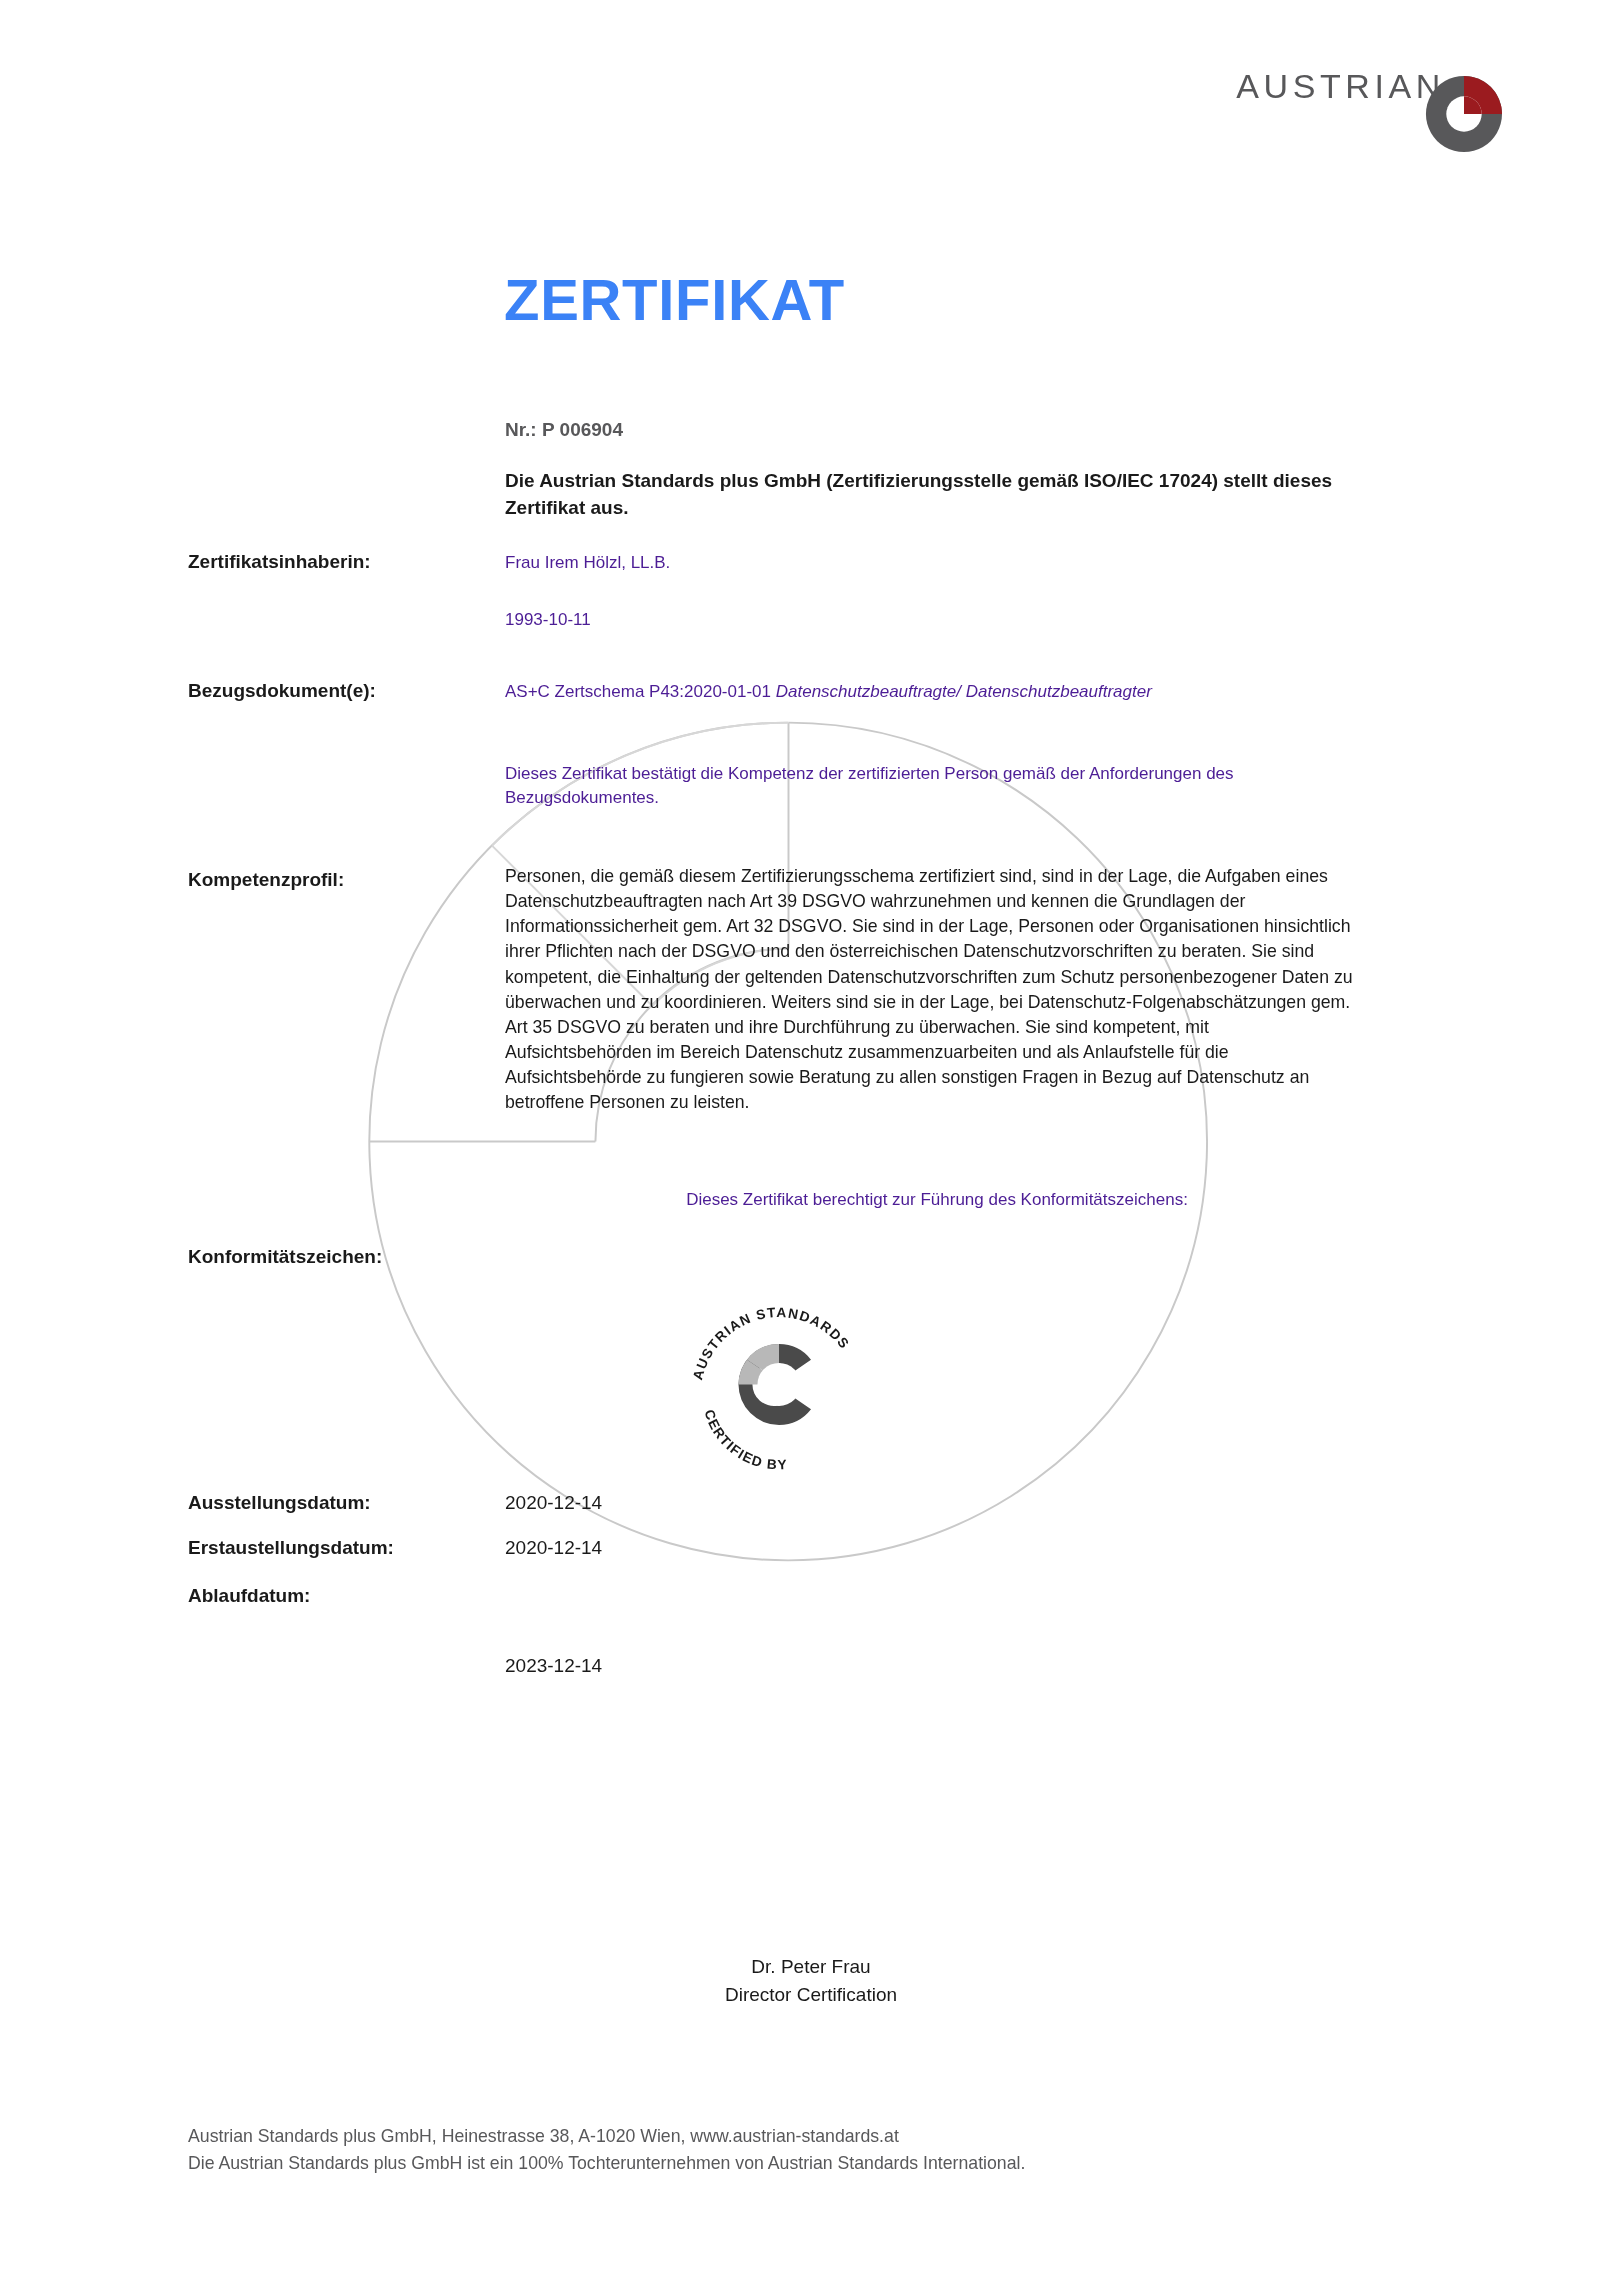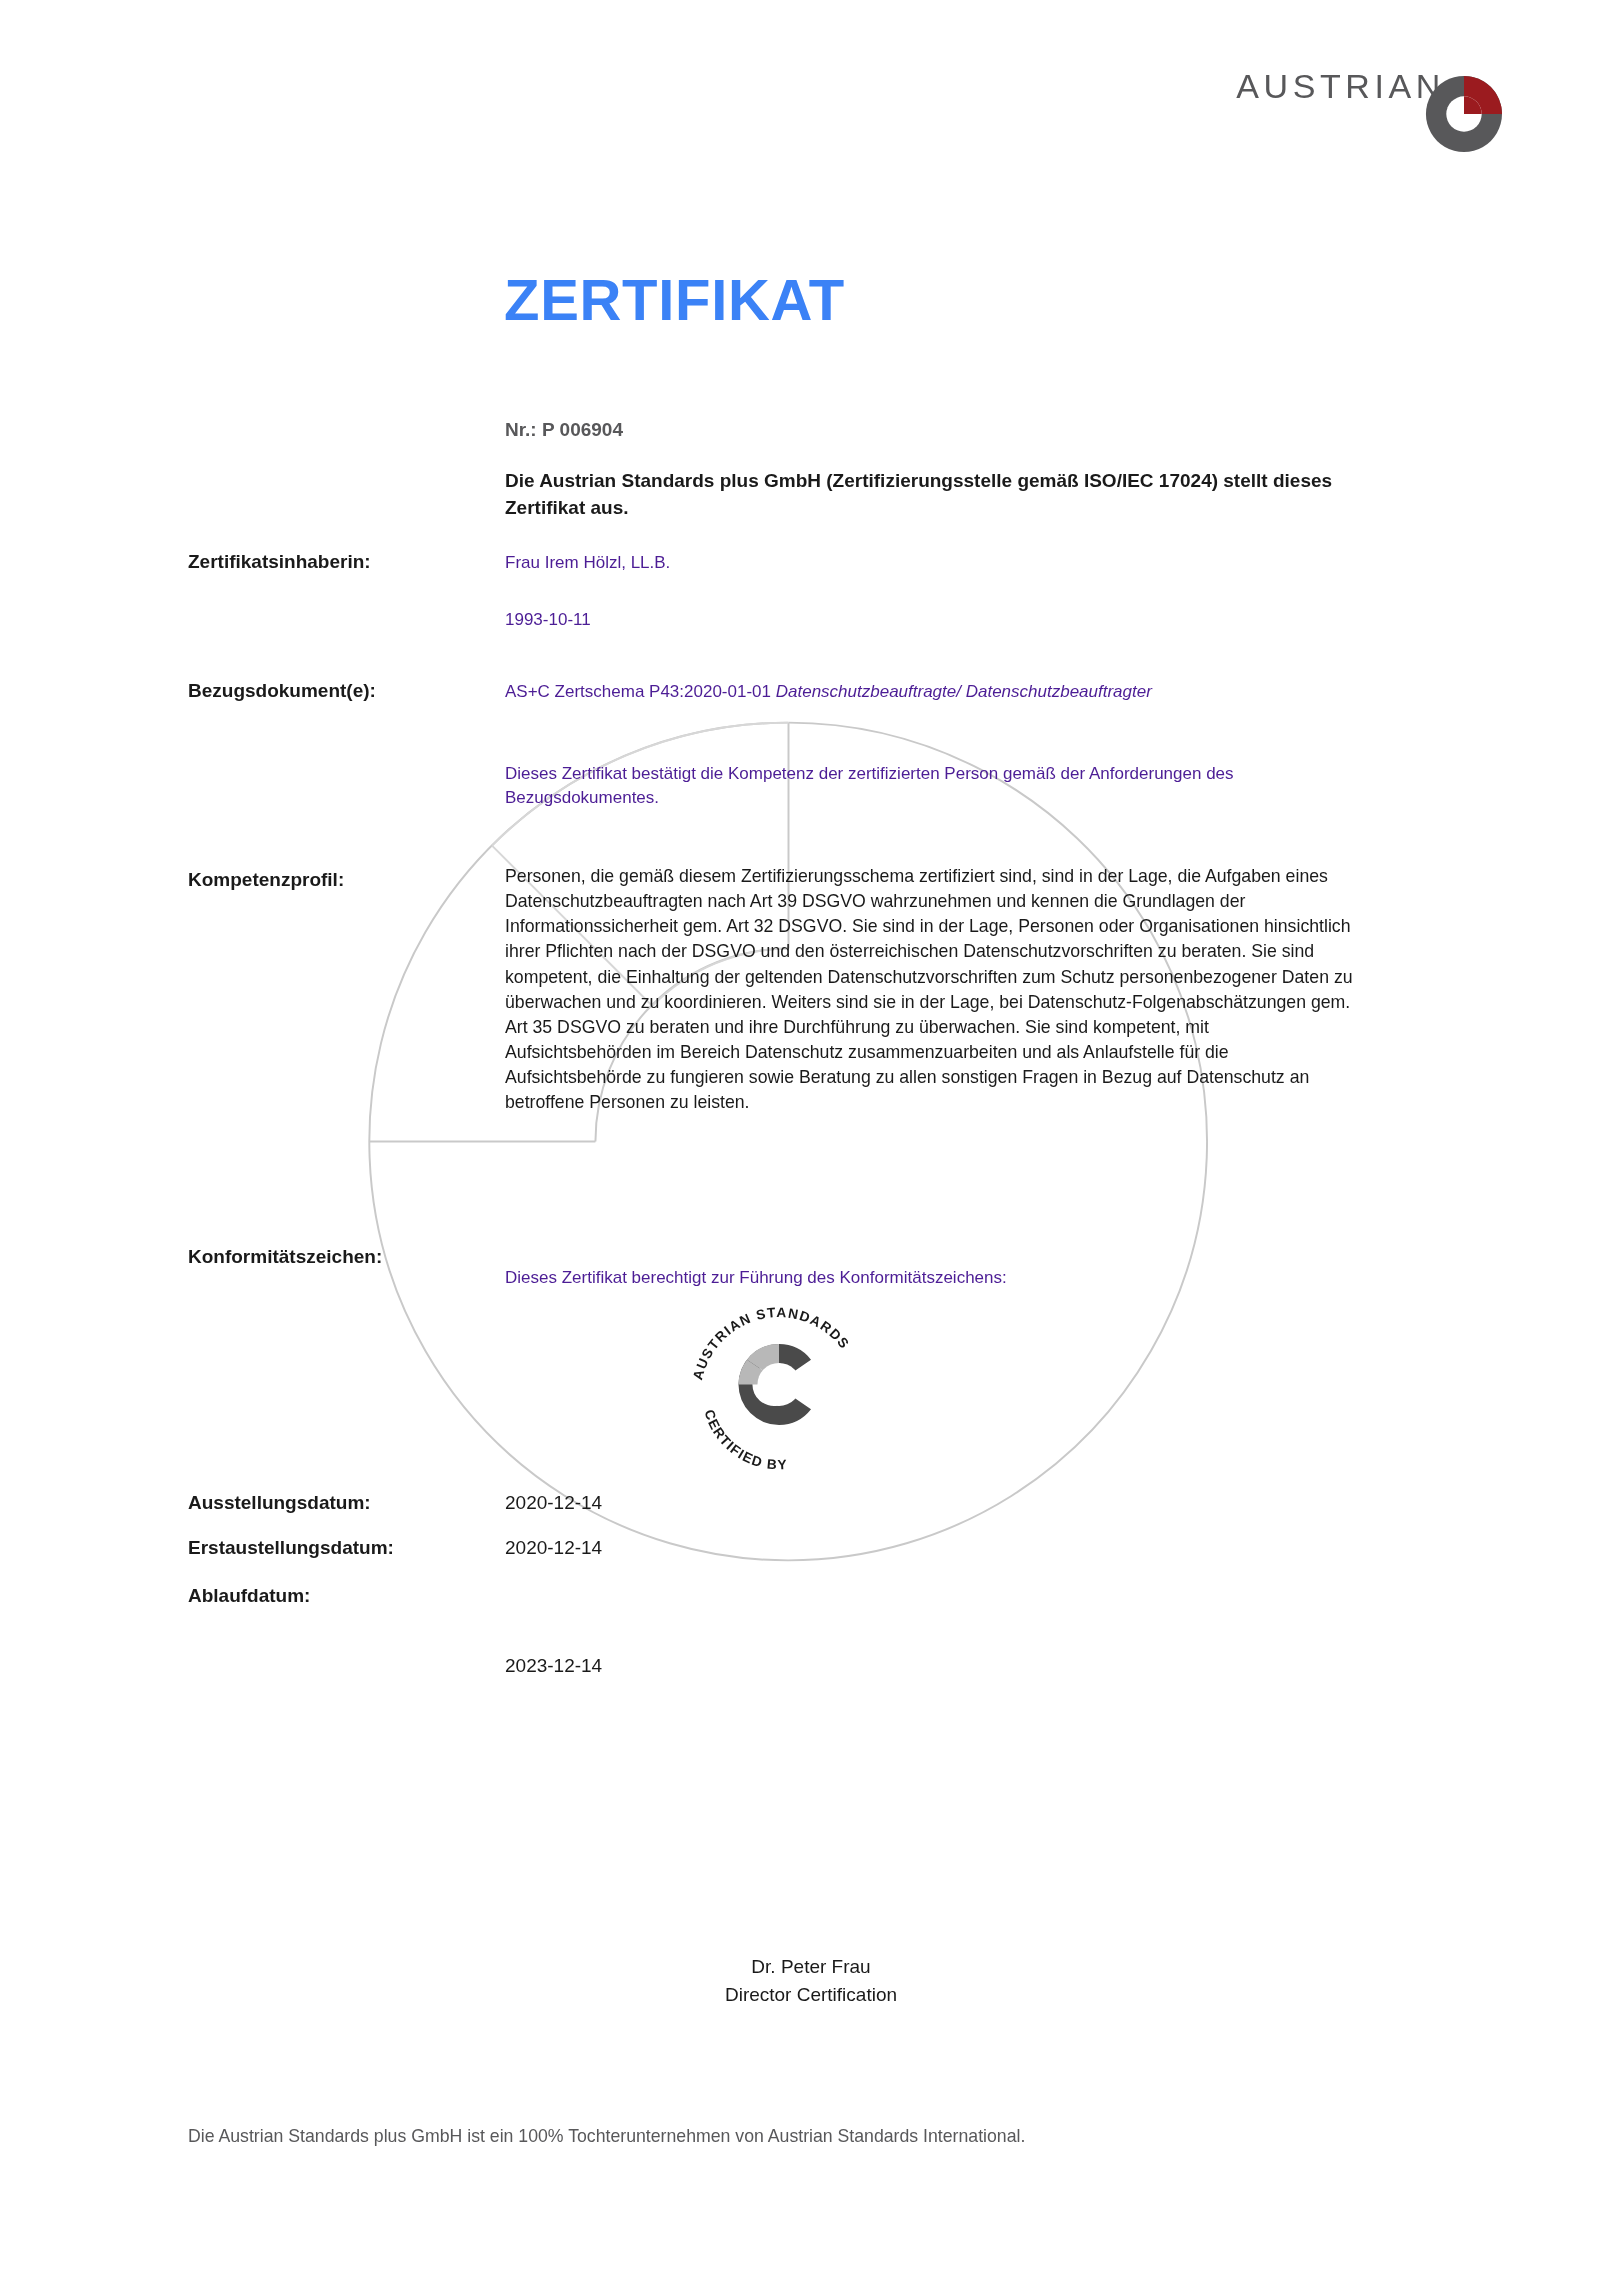--- a/index.html
+++ b/index.html
@@ -210,21 +210,21 @@
 <div class="field-label" style="top:680px;">Bezugsdokument(e):</div>
 <div class="field-value narrow" style="top:680px;">
   <span>AS+C Zertschema P43:2020-01-01 </span><i>Datenschutzbeauftragte/ Datenschutzbeauftragter</i>
 </div>
 <div class="field-value narrow" style="top:762px;">Dieses Zertifikat bestätigt die Kompetenz der zertifizierten Person gemäß der Anforderungen des Bezugsdokumentes.</div>
 
 <div class="field-label" style="top:869px;">Kompetenzprofil:</div>
 <div class="competence-text">Personen, die gemäß diesem Zertifizierungsschema zertifiziert sind, sind in der Lage, die Aufgaben eines Datenschutzbeauftragten nach Art 39 DSGVO wahrzunehmen und kennen die Grundlagen der Informationssicherheit gem. Art 32 DSGVO. Sie sind in der Lage, Personen oder Organisationen hinsichtlich ihrer Pflichten nach der DSGVO und den österreichischen Datenschutzvorschriften zu beraten. Sie sind kompetent, die Einhaltung der geltenden Datenschutzvorschriften zum Schutz personenbezogener Daten zu überwachen und zu koordinieren. Weiters sind sie in der Lage, bei Datenschutz-Folgenabschätzungen gem. Art 35 DSGVO zu beraten und ihre Durchführung zu überwachen. Sie sind kompetent, mit Aufsichtsbehörden im Bereich Datenschutz zusammenzuarbeiten und als Anlaufstelle für die Aufsichtsbehörde zu fungieren sowie Beratung zu allen sonstigen Fragen in Bezug auf Datenschutz an betroffene Personen zu leisten.</div>
 
 <div class="field-label" style="top:1246px;">Konformitätszeichen:</div>
-<div class="field-value narrow" style="top:1266px;">Dieses Zertifikat berechtigt zur Führung des Konformitätszeichens:</div>
+<div class="field-value narrow" style="top:1188px;text-align:center;">Dieses Zertifikat berechtigt zur Führung des Konformitätszeichens:</div>
 
 <div class="conformity-mark">
   <svg width="236" height="196" viewBox="0 0 360 300">
     <defs>
       <path id="arcTop" d="M 60 175 A 120 120 0 0 1 300 175"></path>
       <path id="arcBottom" d="M 62 170 A 118 118 0 0 0 298 170"></path>
     </defs>
     <g transform="translate(0,8)">
 
       <circle cx="180" cy="158" r="62" fill="#ffffff"></circle>
@@ -250,15 +250,16 @@
 
 <div class="date-label" style="top:1585px;">Ablaufdatum:</div>
 <div class="date-value" style="top:1655px;">2023-12-14</div>
 
 <div class="signature">
   <div>Dr. Peter Frau</div>
   <div>Director Certification</div>
 </div>
 
 <div class="footer">
+  <div>Austrian Standards plus GmbH, Heinestrasse 38, A-1020 Wien, www.austrian-standards.at</div>
   <div>Die Austrian Standards plus GmbH ist ein 100% Tochterunternehmen von Austrian Standards International.</div>
 </div>
 
 
 </body></html>

